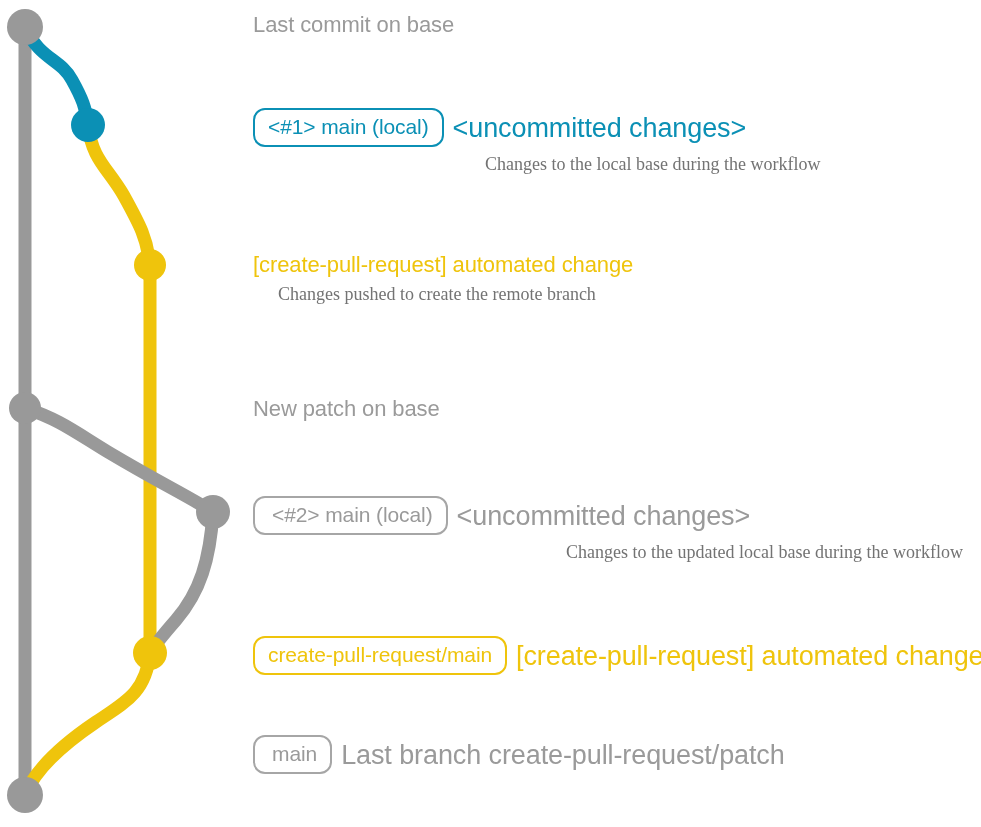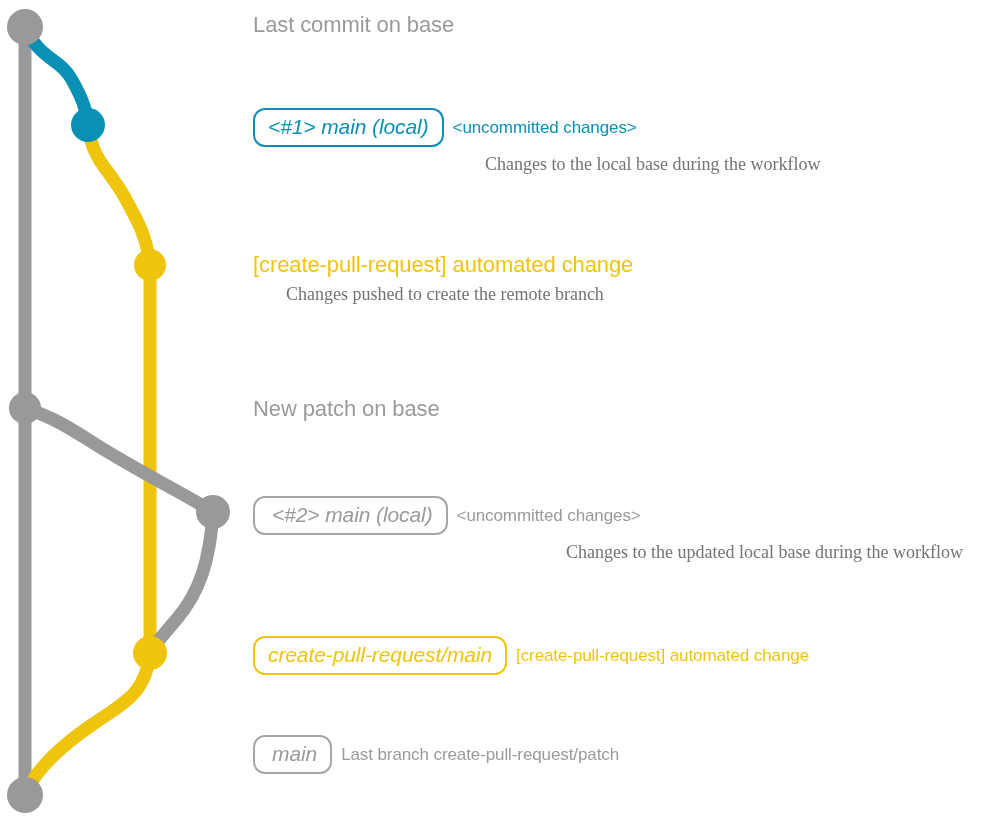--- a/index.html
+++ b/index.html
@@ -50,28 +50,27 @@
   .pill {
     display: inline-block;
     border: 2px solid #0b90b5;
     border-radius: 12px;
     padding: 5px 13px 6px 13px;
     font-size: 21px;
     line-height: 24px;
     color: #0b90b5;
     background: #ffffff;
     letter-spacing: -0.1px;
-    font-style: italic;
   }
   .pill.gray   { border-color: #a6a6a6; color: #9a9a9a; padding-left: 17px; }
   .pill.yellow { border-color: #efc40c; color: #efc40c; }
 
   
   .subject {
-    font-size: 17px;
+    font-size: 27px;
     line-height: 24px;
     letter-spacing: -0.1px;
   }
   .subject.teal   { color: #0b90b5; }
   .subject.gray   { color: #9a9a9a; }
   .subject.yellow { color: #efc40c; }
 
   
   .heading {
     font-size: 22px;
@@ -83,21 +82,21 @@
 
   
   .desc {
     font-family: "Liberation Serif", "DejaVu Serif", serif;
     font-size: 18px;
     line-height: 21px;
     color: #737373;
     margin-top: 7px;
     white-space: nowrap;
   }
-  .desc.i1 { margin-left: 33px;  }
+  .desc.i1 { margin-left: 25px;  }
   .desc.i2 { margin-left: 232px; }
   .desc.i3 { margin-left: 313px; }
   .desc.i4 { margin-left: 311px; }
 </style>
 </head>
 <body>
 
 <svg id="graph-canvas" viewBox="0 0 981 827" xmlns="http://www.w3.org/2000/svg">
 
   <g fill="none" stroke-linecap="round" stroke-linejoin="round" stroke-width="13">

